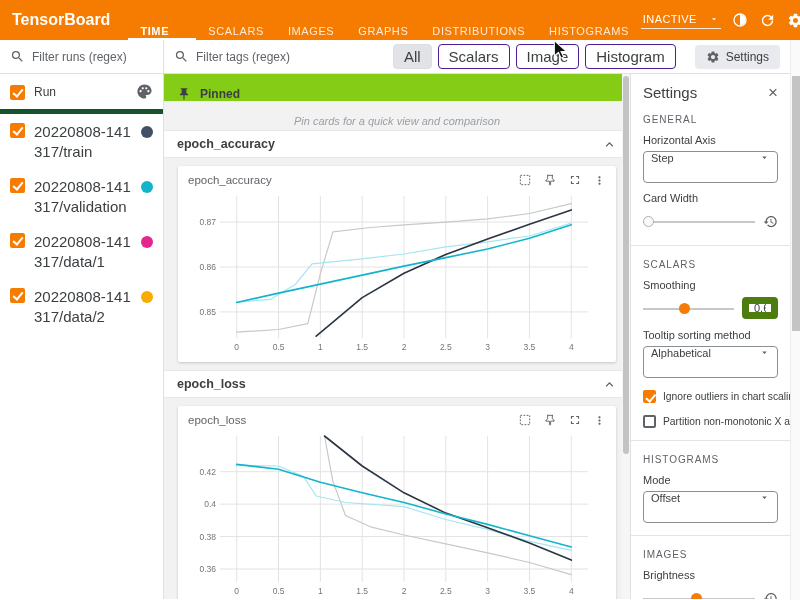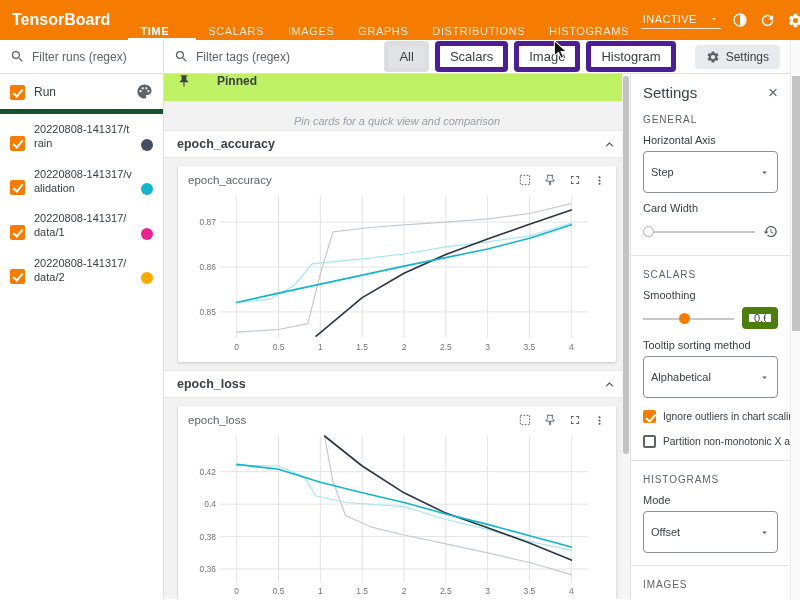--- a/index.html
+++ b/index.html
@@ -18,70 +18,70 @@
   .top-right{margin-left:auto;display:flex;align-items:center;gap:11px;padding-right:10px}
   .status-select{display:flex;align-items:center;gap:4px;font-size:11px;letter-spacing:.4px;
     border-bottom:1px solid rgba(255,255,255,.85);padding:2px 2px 3px;min-width:80px;justify-content:space-between}
 
   
   .row2{display:flex;height:34px;border-bottom:1px solid #e0e0e0;margin-right:10px;background:#fff}
   .runs-filter{width:164px;border-right:1px solid #e0e0e0;display:flex;align-items:center;
     gap:7px;padding:0 10px;color:#5f6368;font-size:12px}
   .tags-toolbar{flex:1;display:flex;align-items:center;gap:7px;padding:0 10px;color:#5f6368;font-size:12px}
   .chips{display:flex;gap:6px;margin-left:auto}
-  .chip{border:5px solid #4c1d95;border-radius:4px;font-size:13px;color:#3c4043;
+  .chip{border:1px solid #4c1d95;border-radius:4px;font-size:15px;color:#3c4043;
     padding:3px 10px;background:#fff;cursor:pointer}
   .chip.checked{background:#e1e3e6;border-color:#dcdee1}
   .settings-btn{display:flex;align-items:center;gap:6px;background:#e8eaed;border:none;
     border-radius:4px;padding:5px 11px;font-size:12px;color:#3c4043;margin-left:12px;
     font-family:inherit;cursor:pointer}
 
   
   .row3{display:flex;height:525px;margin-right:10px}
 
   
   .runs{width:164px;border-right:1px solid #e0e0e0;background:#fff}
   .run-head{display:flex;align-items:center;gap:9px;padding:9px 10px;border-bottom:5px solid #14532d;
     font-size:12px;color:#3c4043}
   .run-head .grow{flex:1}
-  .run-row{display:flex;align-items:flex-end;gap:9px;padding:8px 10px;font-size:11px;line-height:1.3}
+  .run-row{display:flex;align-items:flex-start;gap:9px;padding:8px 10px;font-size:15px;line-height:1.3}
   .run-row .label{flex:1;word-break:break-all;color:#3c4043}
   .dot{width:12px;height:12px;border-radius:50%;margin-top:4px;flex:0 0 auto}
   .cb{width:15px;height:15px;border-radius:2px;flex:0 0 auto;position:relative;
     border:2px solid #5f6368;background:#fff;cursor:pointer;margin-top:1px}
   .cb.checked{background:#f57c00;border-color:#f57c00}
   .cb.checked::after{content:"";position:absolute;left:3px;top:0;width:4px;height:8px;
     border:solid #fff;border-width:0 2px 2px 0;transform:rotate(40deg)}
   .cb.small{width:13px;height:13px}
   .cb.small.checked::after{left:2.5px;top:-.5px;width:3.5px;height:7.5px}
 
   
   .main{flex:1;background:#f2f2f2;position:relative;overflow:hidden}
-  .pinned-bar{height:28px;background:#bef264;display:flex;align-items:flex-start;gap:26px;
+  .pinned-bar{height:28px;background:#84cc16;display:flex;align-items:flex-end;gap:9px;
     padding:0 13px;font-size:12px;font-weight:700;color:#3c4043;border-bottom:1px solid #efefef}
   .pinned-hint{height:25px;display:flex;align-items:flex-end;justify-content:center;
     font-size:11px;font-style:italic;color:#9aa0a6}
   .sec-head{height:28px;background:#fff;border-top:1px solid #e7e7e7;border-bottom:1px solid #e7e7e7;
     display:flex;align-items:center;padding:0 13px;font-size:12.5px;font-weight:700;color:#3c4043;margin-top:3px}
   .sec-head .chev{margin-left:auto;color:#5f6368}
   .card{background:#fff;margin:8px 14px;border-radius:2px;box-shadow:0 1px 3px rgba(0,0,0,.18);padding:5px 8px 6px}
   .card-head{display:flex;align-items:center;font-size:11.5px;color:#5f6368;padding:2px 2px 3px}
   .card-icons{margin-left:auto;display:flex;align-items:center;gap:11px;color:#5f6368}
   .card-icons span{cursor:pointer}
   svg text.tick{font-size:8.5px;fill:#757575;font-family:"Liberation Sans",sans-serif}
   .main-sb{position:absolute;right:0;top:0;bottom:0;width:8px;background:#f6f6f6}
   .main-sb .thumb{position:absolute;top:2px;left:1px;width:6px;height:72%;background:#c3c3c3;border-radius:3px}
 
   
   .settings-pane{width:160px;border-left:1px solid #e0e0e0;padding:10px 12px;overflow:hidden;background:#fff}
   .sp-title{display:flex;align-items:center;font-size:15px;color:#3c4043;margin-bottom:8px}
   .sp-close{margin-left:auto;font-size:17px;color:#5f6368;line-height:1;cursor:pointer}
   .sp-group{font-size:10px;letter-spacing:.9px;color:#5f6368;margin:13px 0 4px;font-weight:500}
   .sp-label{font-size:11px;color:#3c4043;margin:9px 0 5px}
-  .sp-select{height:42px;border:1px solid #8a8f94;border-radius:4px;display:flex;align-items:center;
+  .sp-select{height:32px;border:1px solid #8a8f94;border-radius:4px;display:flex;align-items:flex-start;
     font-size:11px;color:#3c4043;padding:0 7px;background:#fff;cursor:pointer}
   .sp-select .caret{margin-left:auto;color:#5f6368}
   .sp-slider-row{display:flex;align-items:center;gap:8px;height:24px}
   .slider{position:relative;flex:1;height:13px;cursor:pointer}
   .slider .track{position:absolute;left:0;right:0;top:6px;height:2px;background:#c7c7c7}
   .slider .thumb{position:absolute;top:1px;width:11px;height:11px;border-radius:50%;
     background:#f57c00;margin-left:-4px}
   .slider.neutral .thumb{background:#fafafa;border:1px solid #b0b0b0;margin-left:0}
   .num-input{width:36px;height:22px;border:7px solid #4d7c0f;border-radius:4px;font-size:11px;
     color:#3c4043;padding:0 5px;font-family:inherit}

